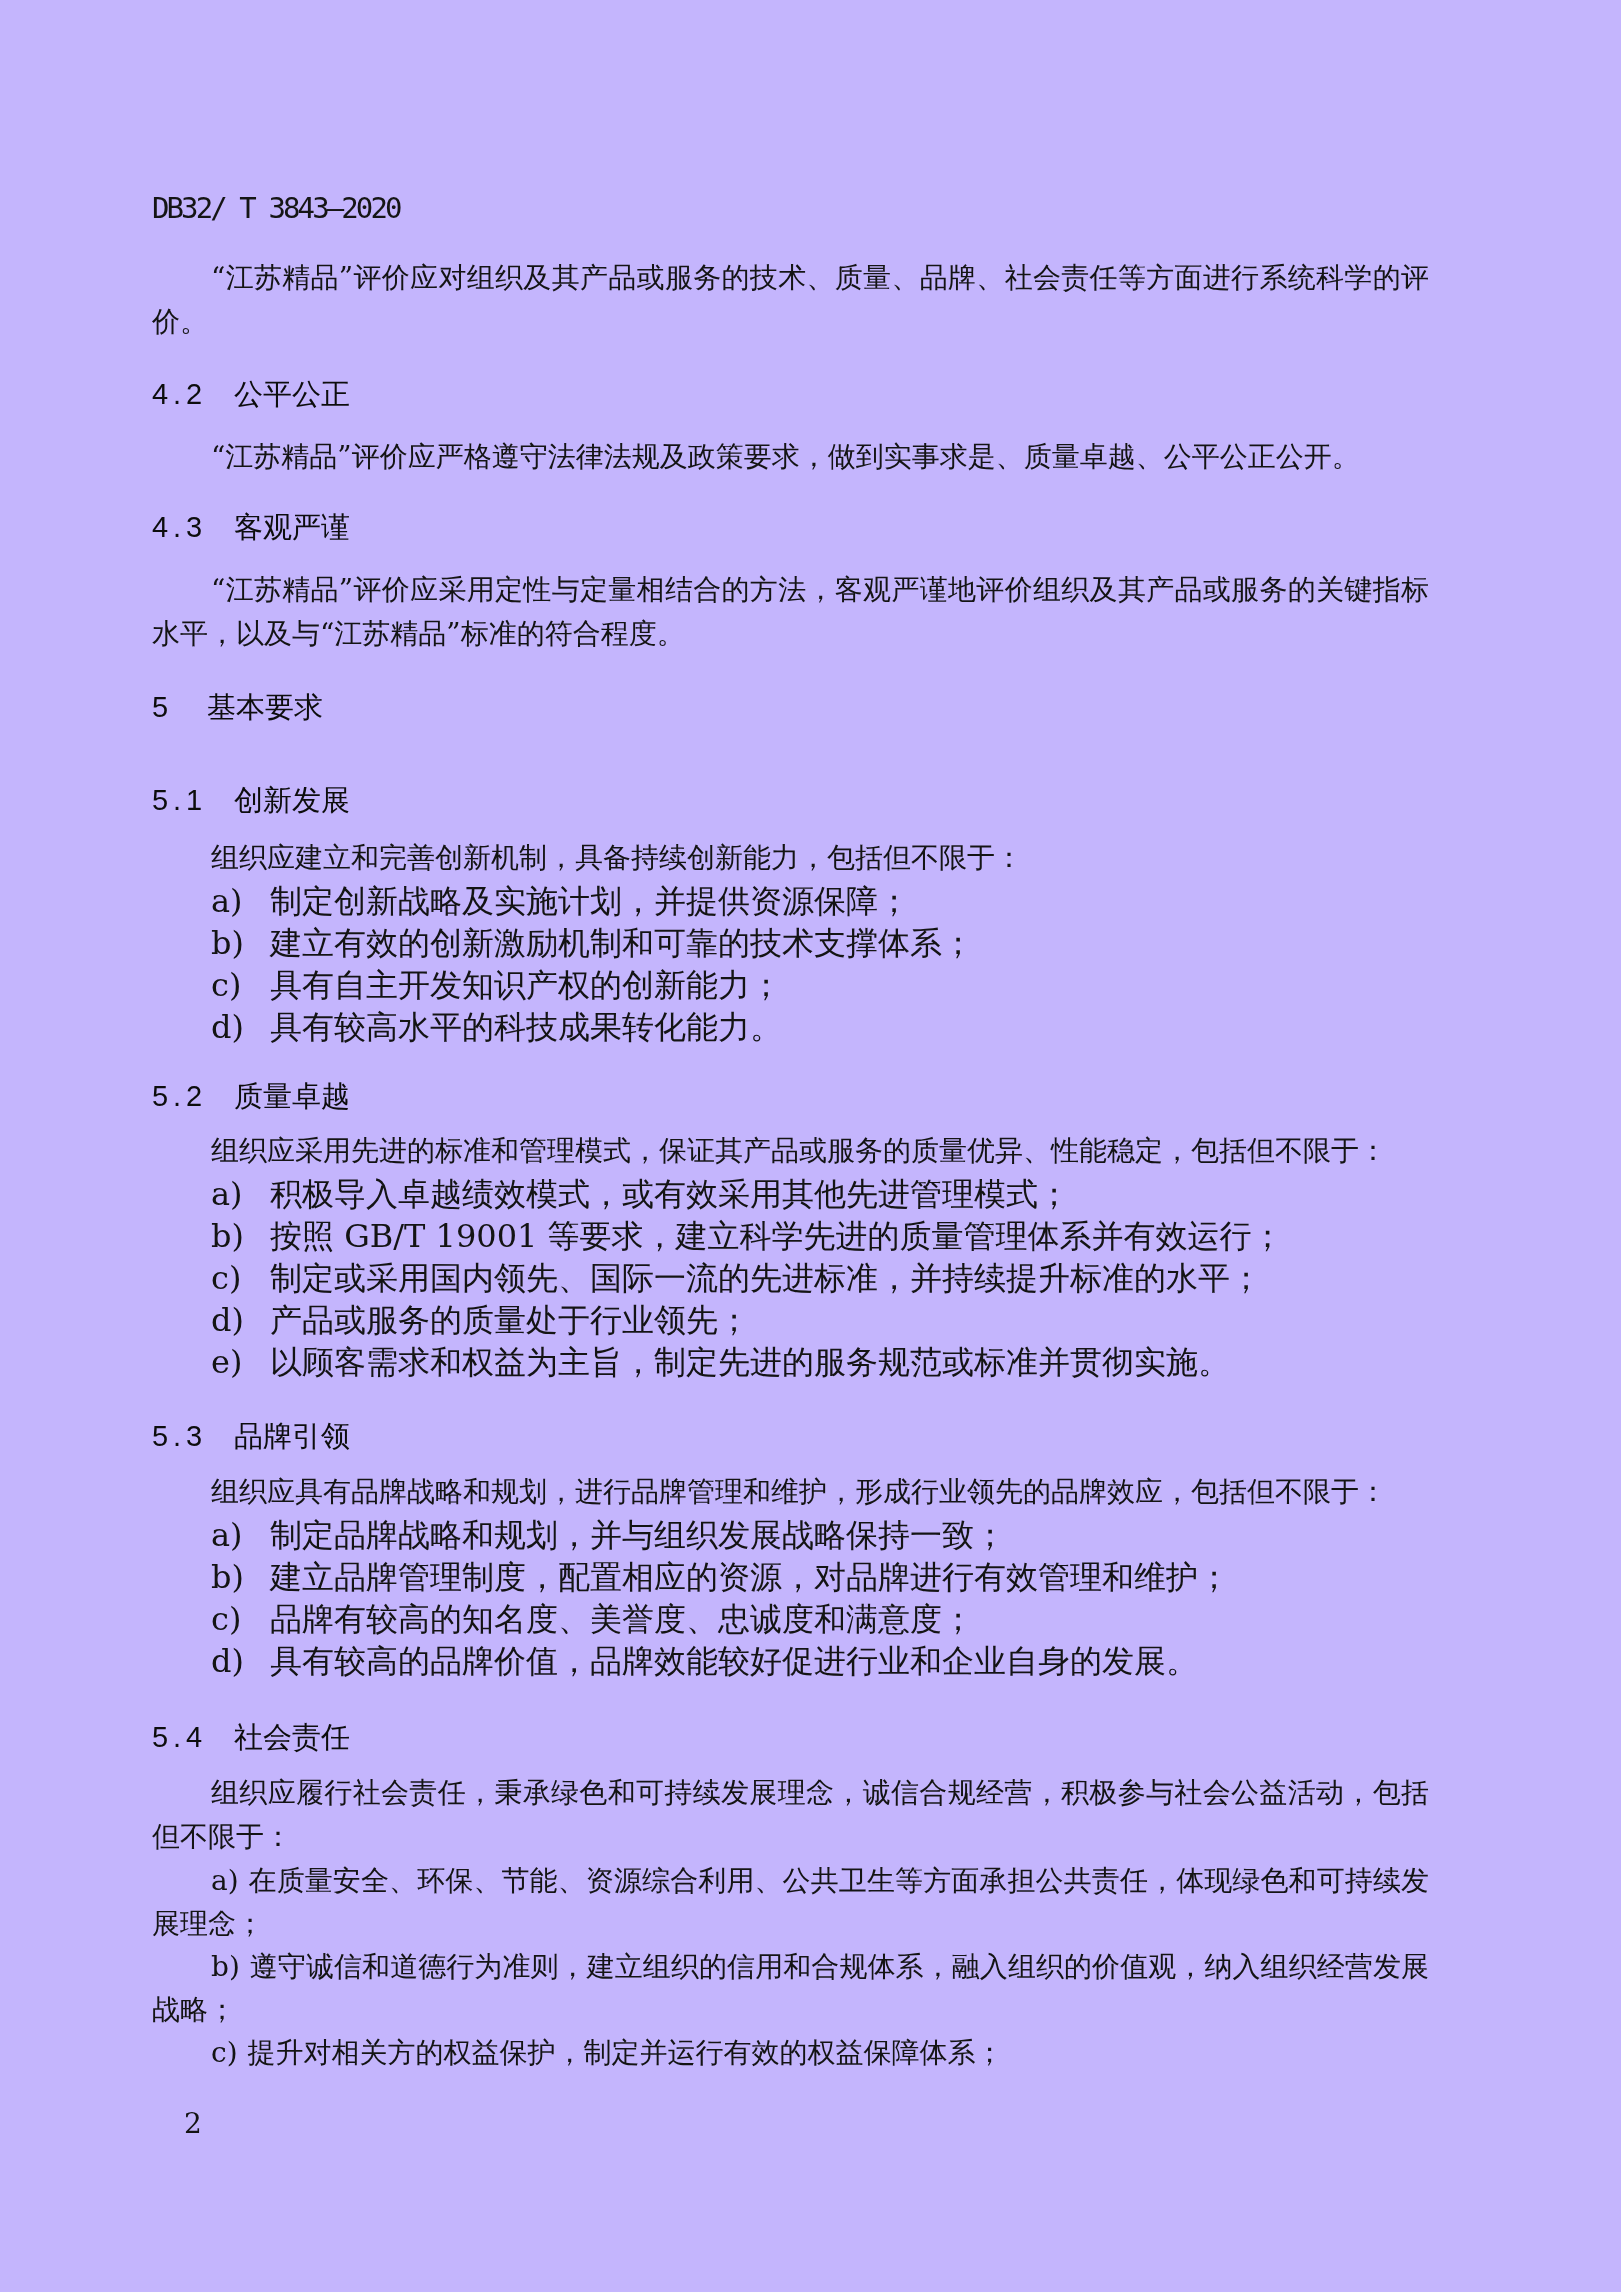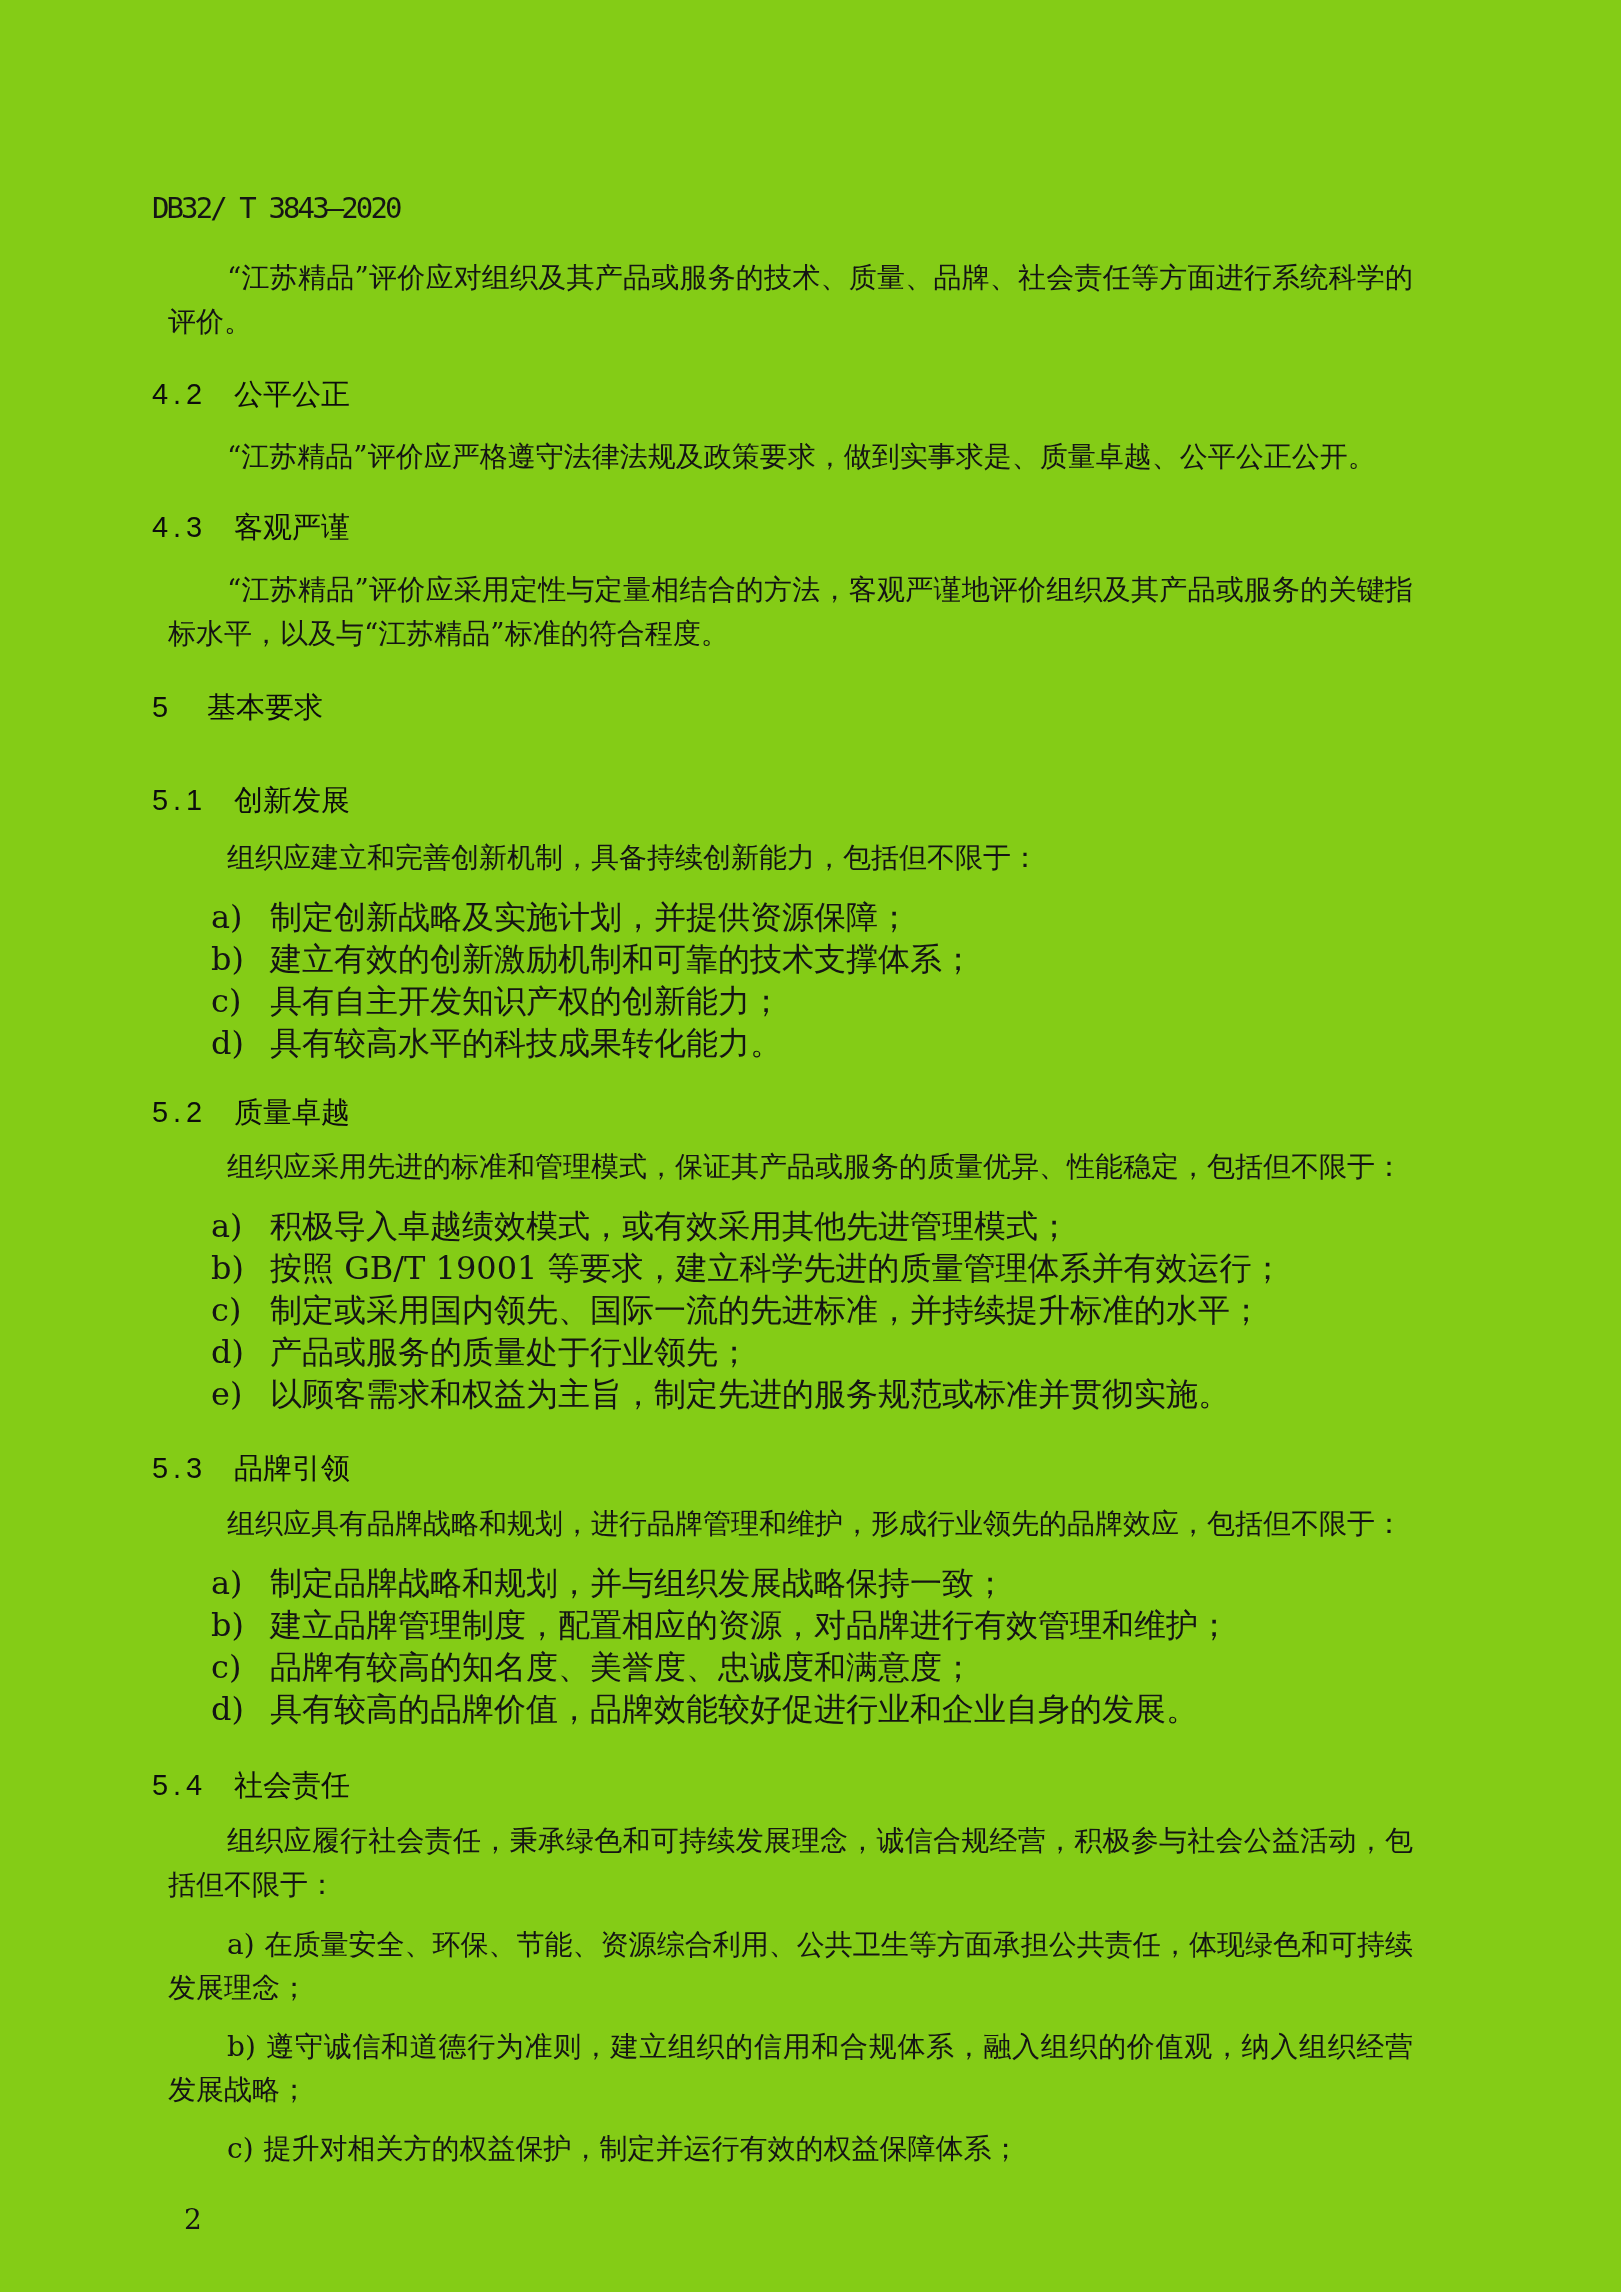--- a/index.html
+++ b/index.html
@@ -1,39 +1,39 @@
 <!DOCTYPE html>
 <html><head>
 <meta charset="utf-8">
 <style>
   html, body { margin: 0; padding: 0; background: #e8e8e8; }
   .page {
     position: relative;
     width: 1621px;
     height: 2293px;
-    background: #84cc16;
+    background: #c4b5fd;
     margin: 0 auto;
     box-sizing: border-box;
     padding: 188px 192px 0 152px;
     color: #111111;
     font-family: "DejaVu Serif", serif;
     overflow: hidden;
   }
   .doc-header {
     font-family: "DejaVu Sans Mono", monospace;
     font-size: 29px;
     letter-spacing: -2.9px;
     line-height: 41px;
     color: #151515;
     white-space: nowrap;
   }
   .para {
     font-size: 28px;
     line-height: 44px;
-    margin: 16px;
+    margin: 0;
     text-align: justify;
     text-indent: 59px;
     color: #141414;
   }
   .heading {
     font-family: "Liberation Sans", sans-serif;
     font-weight: normal;
     font-size: 29px;
     line-height: 44px;
     color: #0d0d0d;

